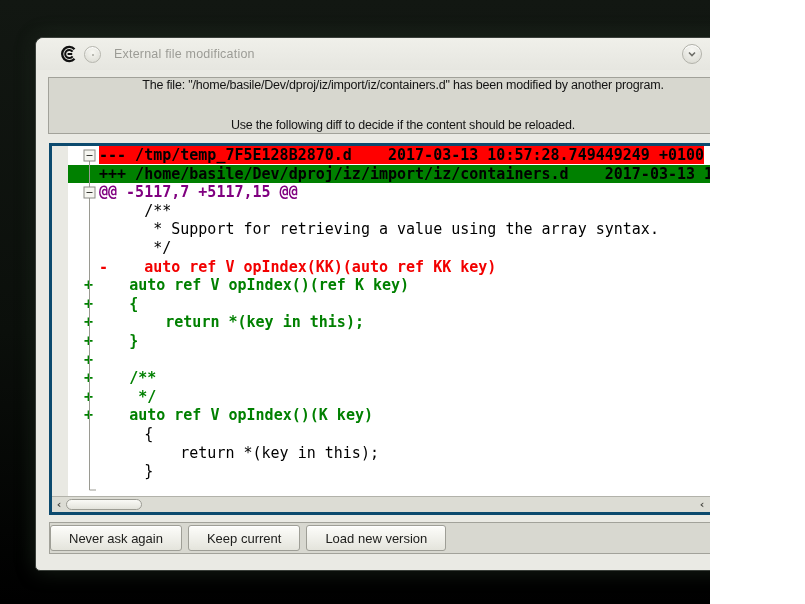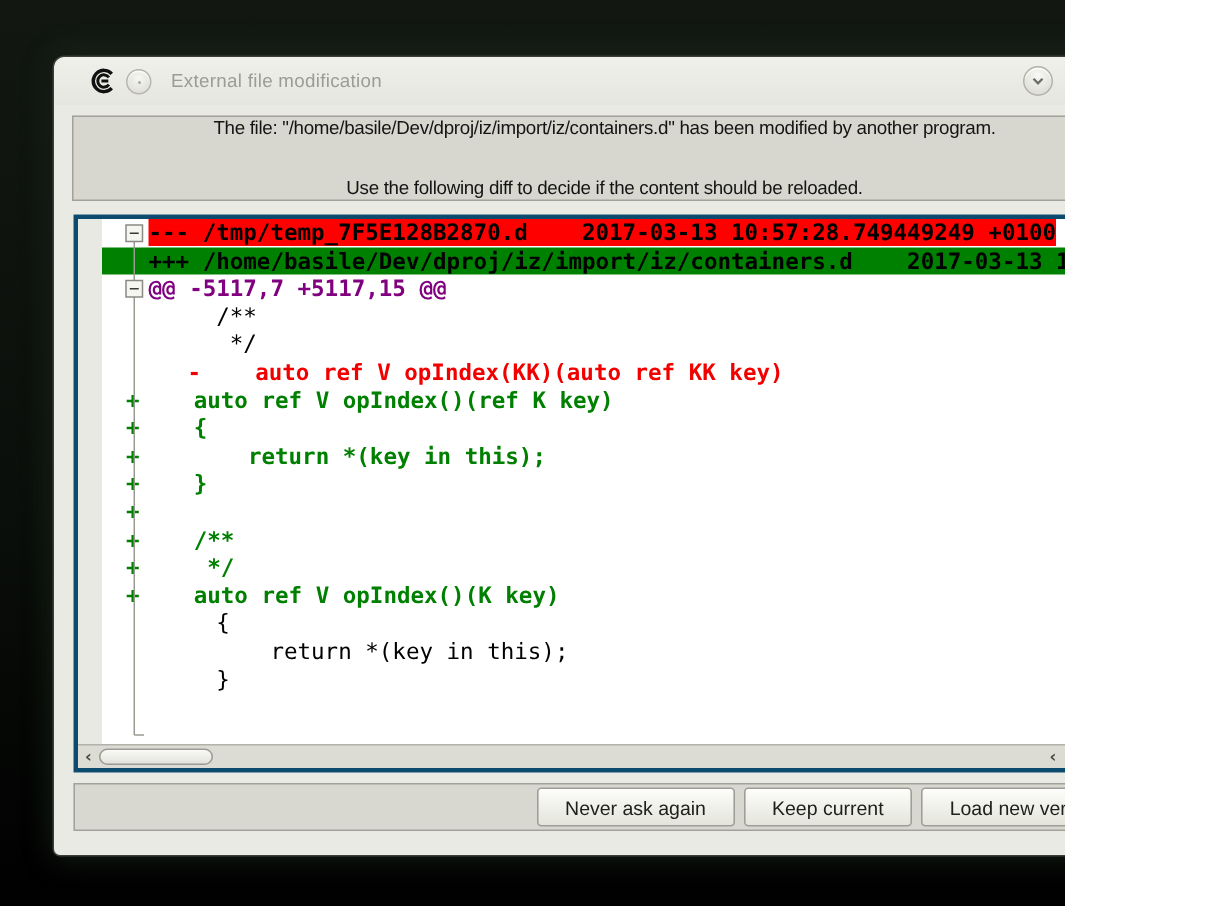--- a/index.html
+++ b/index.html
@@ -45,21 +45,21 @@
               border:3px solid #0c4a6e; background:#fff;
               display:grid; grid-template-columns:16px 1fr 18px; grid-template-rows:1fr 16px; }
   .gutter-strip { grid-column:1; grid-row:1; background:#e9e9e3; }
   .viewport { grid-column:2; grid-row:1; position:relative; overflow:hidden; background:#fff; }
   .fold-svg { position:absolute; left:0; top:0; pointer-events:none; }
   .lines { position:absolute; left:0; top:0; right:0; }
   .line { height:18.6px; line-height:18.6px; padding-left:31px; white-space:pre;
           font-family:"DejaVu Sans Mono", monospace; font-size:15px; color:#000; }
   .line span { display:inline; }
   .k-context  { font-weight:400; color:#000; }
-  .k-removed  { font-weight:700; color:var(--removed-text);margin-left:26px; }
+  .k-removed  { font-weight:700; color:var(--removed-text); }
   .k-added    { font-weight:700; color:var(--added-text);padding-left:16px; }
   .k-hunk     { font-weight:700; color:var(--hunk-text); }
   .k-removed-header { font-weight:700; color:#000; }
   .k-removed-header span { background:var(--removed-bg); }
   .k-added-header { font-weight:700; color:#000; background:var(--added-bg); }
 
   
   .vscroll { grid-column:3; grid-row:1; position:relative; background:#dcdcd4;
              border-left:1px solid #b2b2aa; }
   .vthumb { position:absolute; left:2px; right:2px; top:16px; height:290px;
@@ -72,21 +72,21 @@
              border:1px solid #9c9c94; border-radius:6px; }
   .sb-arrow { position:absolute; display:flex; align-items:center; justify-content:center;
              color:#4a4a44; font-weight:700; font-size:11px; line-height:1;
              font-family:"DejaVu Sans", sans-serif; }
   .corner { grid-column:3; grid-row:2; background:#dcdcd4;
              border-left:1px solid #b2b2aa; border-top:1px solid #b2b2aa; }
 
   
   .btn-panel { position:absolute; left:13px; top:484px; width:709px; height:32px;
              background:#d8d8d0; border:1px solid #a2a29a;
-             display:flex; align-items:center; justify-content:flex-end; gap:6px; padding-right:3px; }
+             display:flex; align-items:center; gap:6px; padding-right:3px; }
   .dlg-btn { height:26px; padding:0 18px; font-size:13px; color:#20201e;
              font-family:"Liberation Sans", sans-serif;
              background:linear-gradient(180deg,#fdfdfa,#e4e4dc);
              border:1px solid #9e9e96; border-radius:3px; box-shadow:inset 0 1px 0 #fff; }
 </style>
 </head>
 <body>
 
 <div class="screen">
   <div class="window">
@@ -126,20 +126,21 @@
 
     <div class="diff-area">
       <div class="gutter-strip"></div>
 
       <div class="viewport">
         <div class="lines" id="diff-lines">
             <div class="line k-removed-header"><span>--- /tmp/temp_7F5E128B2870.d    2017-03-13 10:57:28.749449249 +0100</span></div>
             <div class="line k-added-header"><span>+++ /home/basile/Dev/dproj/iz/import/iz/containers.d    2017-03-13 10:57</span></div>
             <div class="line k-hunk"><span>@@ -5117,7 +5117,15 @@</span></div>
             <div class="line k-context"><span>     /**</span></div>
+            <div class="line k-context"><span>      * Support for retrieving a value using the array syntax.</span></div>
             <div class="line k-context"><span>      */</span></div>
             <div class="line k-removed"><span>-    auto ref V opIndex(KK)(auto ref KK key)</span></div>
             <div class="line k-added"><span>+    auto ref V opIndex()(ref K key)</span></div>
             <div class="line k-added"><span>+    {</span></div>
             <div class="line k-added"><span>+        return *(key in this);</span></div>
             <div class="line k-added"><span>+    }</span></div>
             <div class="line k-added"><span>+</span></div>
             <div class="line k-added"><span>+    /**</span></div>
             <div class="line k-added"><span>+     */</span></div>
             <div class="line k-added"><span>+    auto ref V opIndex()(K key)</span></div>

